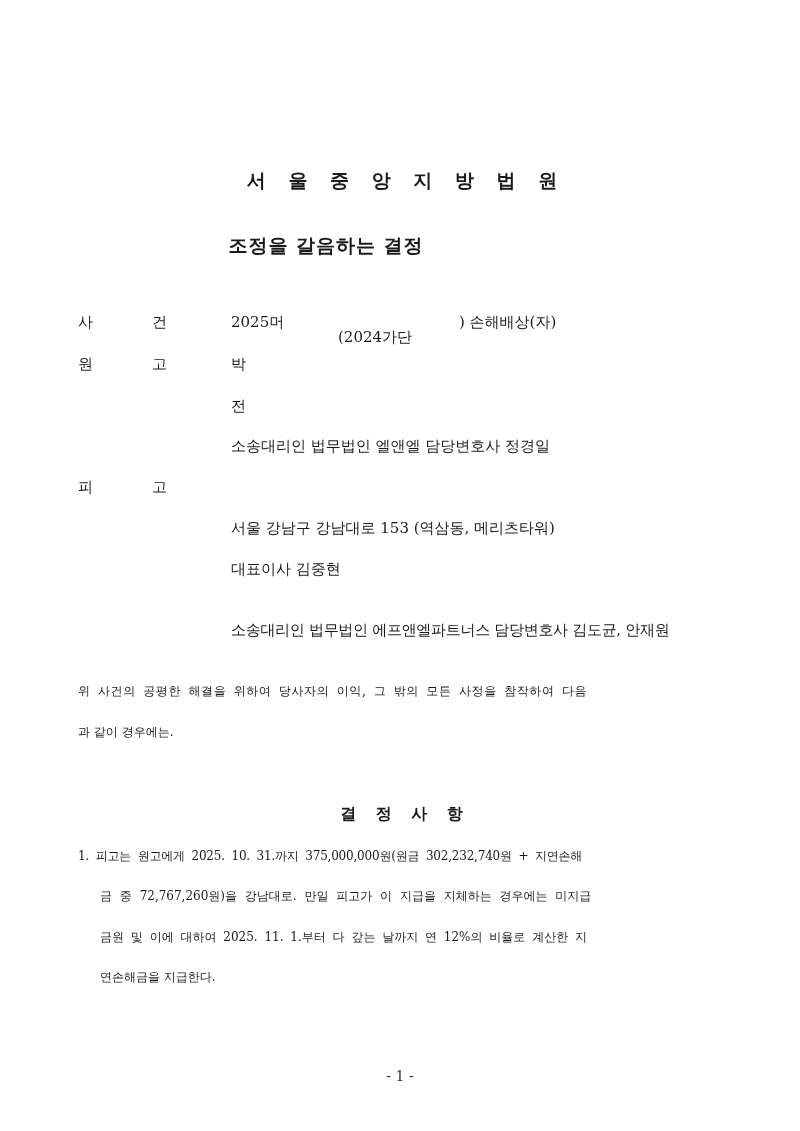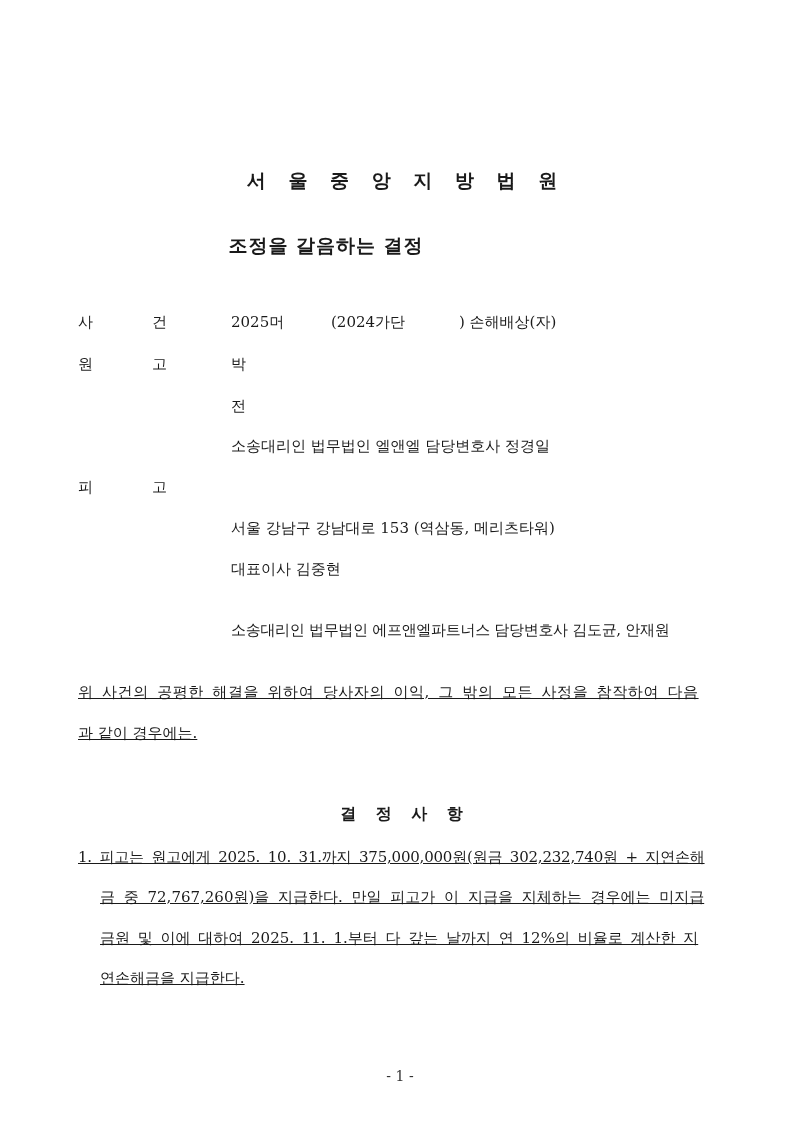--- a/index.html
+++ b/index.html
@@ -19,37 +19,37 @@
       font-family: "DejaVu Sans", "Liberation Sans", sans-serif;
       font-size: 19px; font-weight: bold; letter-spacing: 1px;
     }
     .row { font-size: 15px; }
     .lbl { position: absolute; }
     .section-title {
       top: 804px; left: 0; width: 800px; text-align: center;
       font-family: "DejaVu Sans", "Liberation Sans", sans-serif;
       font-size: 16px; font-weight: bold; letter-spacing: 7px; padding-left: 5px;
     }
-    .para { font-size: 15px; text-decoration: underline; }
+    .para { font-size: 12px; }
     .page-num {
       top: 1068px; left: 0; width: 800px; text-align: center;
       font-size: 14px; color: #333;
     }
   </style>
 </head>
 <body>
 
 <div class="abs court">서 울 중 앙 지 방 법 원</div>
 <div class="abs doc-title">조정을 갈음하는 결정</div>
 
 <div class="abs row" style="top:313px; left:0; width:800px; height:22px;">
   <span class="lbl" style="left:78px;">사</span>
   <span class="lbl" style="left:152px;">건</span>
   <span class="lbl" style="left:231px;">2025머</span>
-  <span class="lbl" style="left:331px;">(2024가단</span>
+  <span class="lbl" style="left:338px;margin-top:15px;">(2024가단</span>
   <span class="lbl" style="left:459px;">) 손해배상(자)</span>
 </div>
 
 <div class="abs row" style="top:355px; left:0; width:800px; height:22px;">
   <span class="lbl" style="left:78px;">원</span>
   <span class="lbl" style="left:152px;">고</span>
   <span class="lbl" style="left:231px;">박</span>
 </div>
 <div class="abs row" style="top:397px; left:231px;">전</div>
 <div class="abs row" style="top:437px; left:231px;">소송대리인 법무법인 엘앤엘 담당변호사 정경일</div>
@@ -61,17 +61,17 @@
 <div class="abs row" style="top:519px; left:231px;">서울 강남구 강남대로 153 (역삼동, 메리츠타워)</div>
 <div class="abs row" style="top:560px; left:231px;">대표이사 김중현</div>
 <div class="abs row" style="top:601px; left:231px; letter-spacing:-0.3px;margin-top:20px;">소송대리인 법무법인 에프앤엘파트너스 담당변호사 김도균, 안재원</div>
 
 <div class="abs para" style="top:683px; left:78px; letter-spacing:0.6px; word-spacing:3px;">위 사건의 공평한 해결을 위하여 당사자의 이익, 그 밖의 모든 사정을 참작하여 다음</div>
 <div class="abs para" style="top:724px; left:78px;">과 같이 경우에는.</div>
 
 <div class="abs section-title">결 정 사 항</div>
 
 <div class="abs para" style="top:848px; left:78px; letter-spacing:-0.2px; word-spacing:3px;">1. 피고는 원고에게 2025. 10. 31.까지 375,000,000원(원금 302,232,740원 + 지연손해</div>
-<div class="abs para" style="top:888px; left:100px; word-spacing:4px;">금 중 72,767,260원)을 지급한다. 만일 피고가 이 지급을 지체하는 경우에는 미지급</div>
+<div class="abs para" style="top:888px; left:100px; word-spacing:4px;">금 중 72,767,260원)을 강남대로. 만일 피고가 이 지급을 지체하는 경우에는 미지급</div>
 <div class="abs para" style="top:929px; left:100px; word-spacing:3px;">금원 및 이에 대하여 2025. 11. 1.부터 다 갚는 날까지 연 12%의 비율로 계산한 지</div>
 <div class="abs para" style="top:969px; left:100px;">연손해금을 지급한다.</div>
 
 <div class="abs page-num">- 1 -</div>
 
 </body></html>

